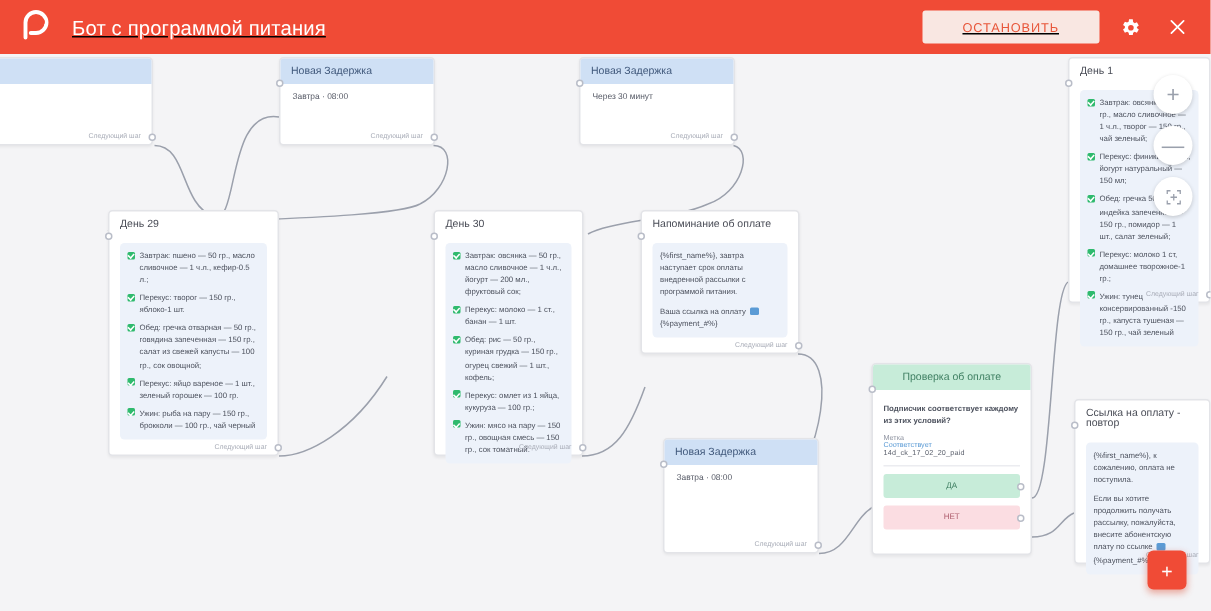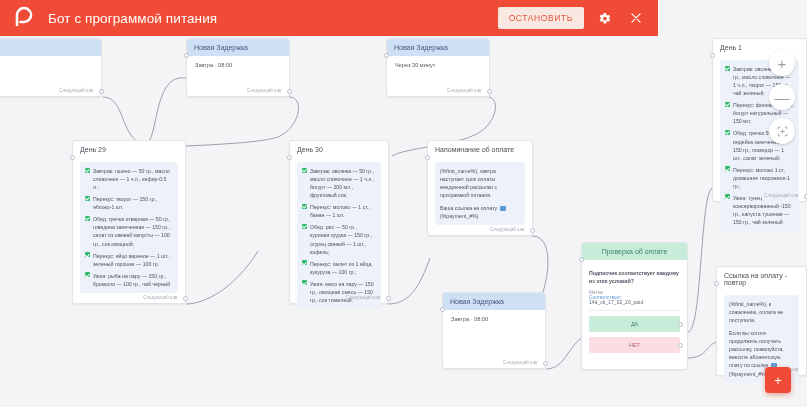--- a/index.html
+++ b/index.html
@@ -6,24 +6,25 @@
   html, body {
     width: 807px; height: 407px;
     overflow: hidden;
     font-family: "Liberation Sans", "DejaVu Sans", sans-serif;
     background: #f4f4f6;
   }
 
   
   .header {
     position: absolute; top: 0; left: 0;
-    width: 658px; height: 36px;
+    width: 807px; height: 36px;
     background: #f04b36;
     display: flex; align-items: center;
     z-index: 50;
+    text-decoration: underline;
   }
   .logo {
     width: 30px; height: 30px; margin-left: 9px;
     display: flex; align-items: center; justify-content: center;
     flex: 0 0 auto;
   }
   .app-title {
     color: #ffffff;
     font-size: 13.5px;
     margin-left: 9px;
@@ -37,21 +38,21 @@
     letter-spacing: .6px;
     padding: 5px 7px;
     cursor: pointer;
     white-space: nowrap;
   }
   .btn-stop {
     background: #f9e7e2;
     color: #e8563a;
     font-size: 8.5px;
     letter-spacing: .6px;
-    padding: 6px 11px;
+    padding: 6px 27px;
     margin-left: 22px;
     border-radius: 2px;
     cursor: pointer;
     white-space: nowrap;
   }
   .hdr-icon {
     width: 24px; height: 24px; margin-left: 8px;
     display: flex; align-items: center; justify-content: center;
     cursor: pointer;
   }

